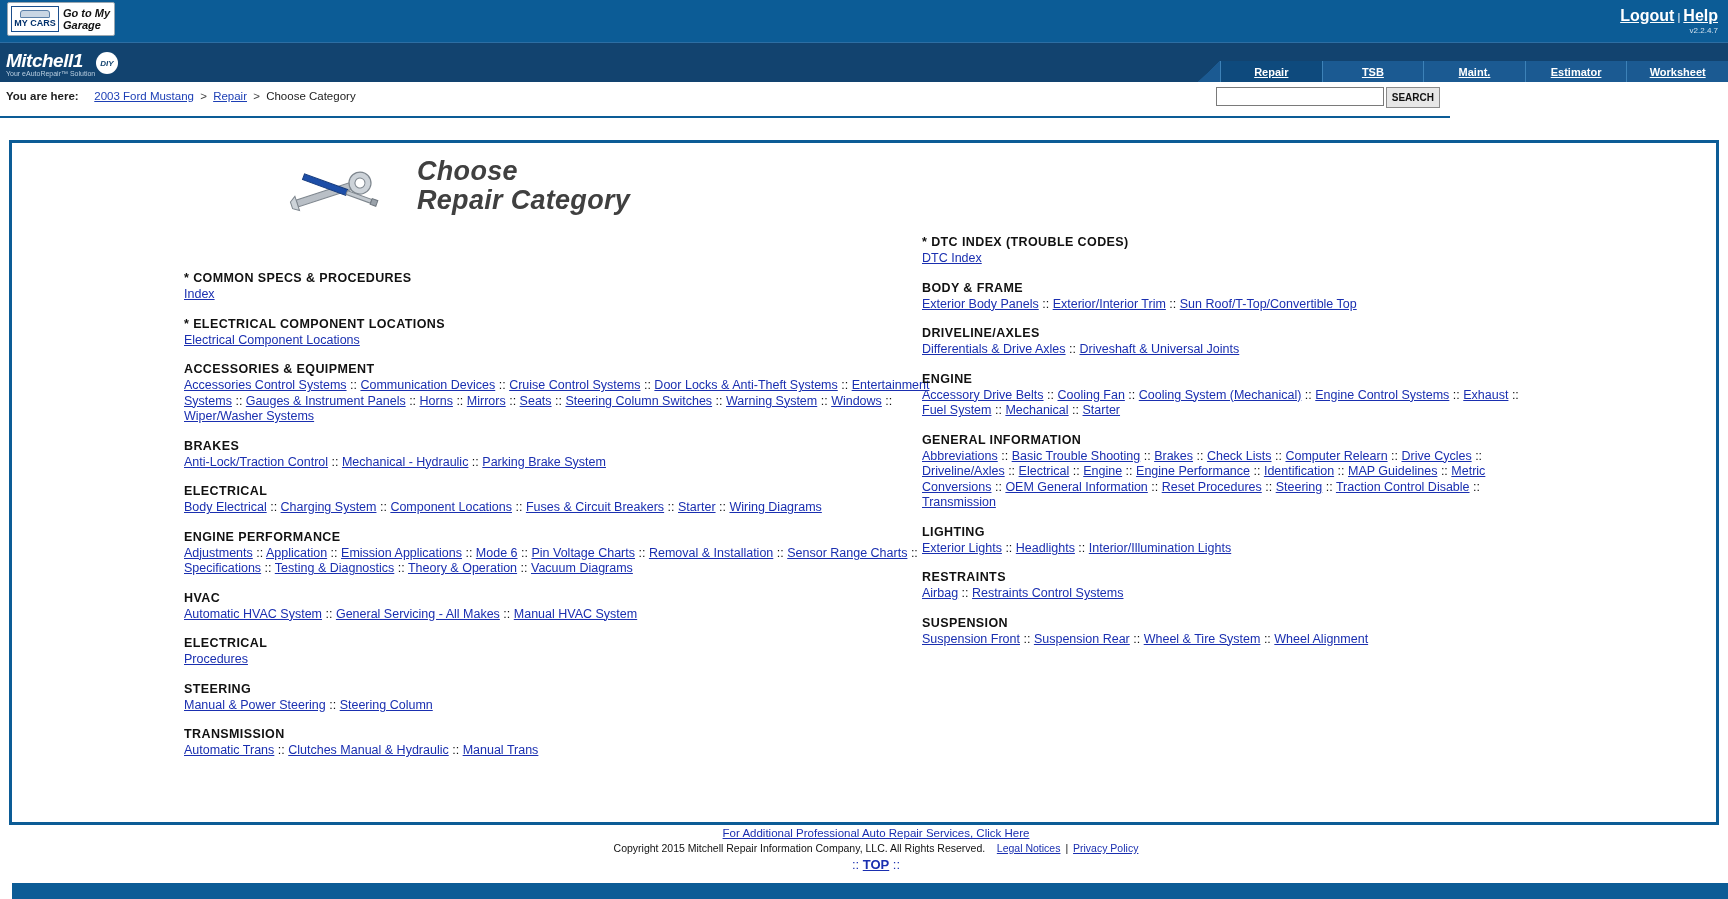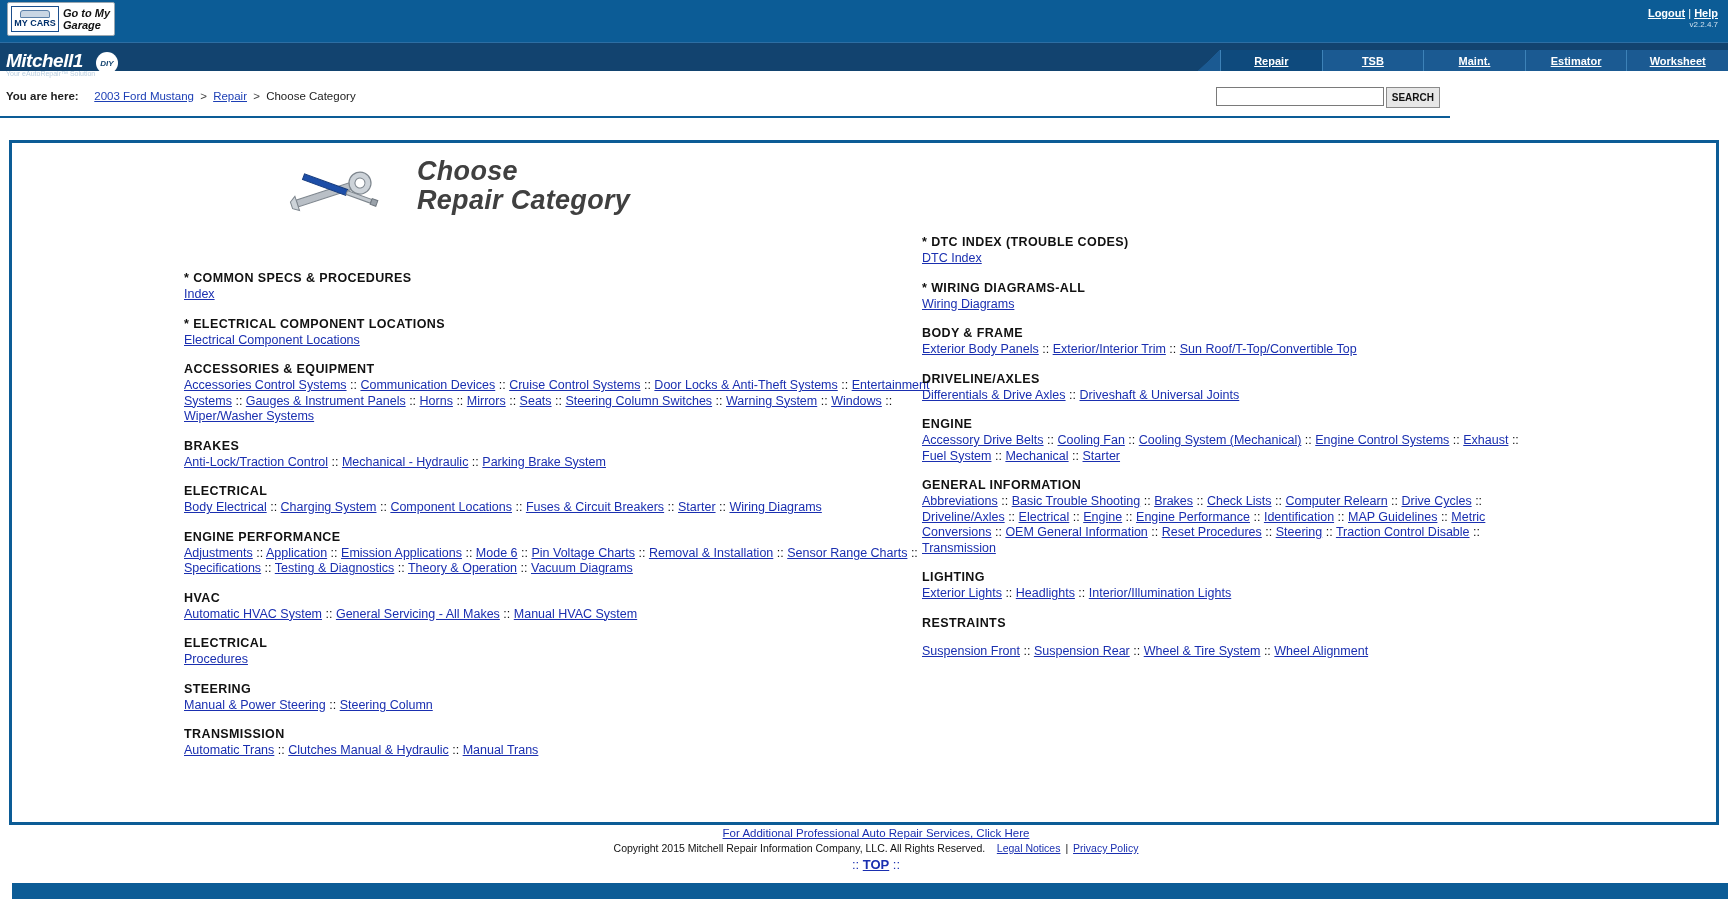--- a/index.html
+++ b/index.html
@@ -52,30 +52,30 @@
     color: #111; line-height: 12px;
   }
   .topbar-right {
     position: absolute; right: 10px; top: 7px;
     text-align: right;
     color: #ffffff;
     font-size: 11px;
   }
   .topbar-right a {
     color: #ffffff; text-decoration: underline; font-weight: bold;
-    font-size: 11px;
+    font-size: 16px;
     text-align: center;
   }
   .topbar-right .ver {
     display: block; color: #cfe0ee; font-size: 8px; margin-top: 1px;
   }
 
   
   .logobar {
-    position: absolute; left: 0; top: 42px; width: 1728px; height: 29px;
+    position: absolute; left: 0; top: 42px; width: 1728px; height: 40px;
     background: #12436f;
     border-top: 1px solid #2d6ea3;
   }
   .logo {
     position: absolute; left: 6px; top: 5px;
     width: 112px; height: 32px;
     display: flex; flex-direction: column; justify-content: center;
   }
   .logo .m1 {
     color: #ffffff; font-size: 19px; font-weight: bold; font-style: italic;
@@ -350,24 +350,20 @@
             <div class="hdr">TRANSMISSION</div>
             <div class="links"><a href="#">Automatic Trans</a><span class="dd"> :: </span><a href="#">Clutches Manual &amp; Hydraulic</a><span class="dd"> :: </span><a href="#">Manual Trans</a></div>
           </div>
         </div>
       <div class="col right" id="col-right">
           <div class="group">
             <div class="hdr">* DTC INDEX (TROUBLE CODES)</div>
             <div class="links"><a href="#">DTC Index</a></div>
           </div>
           <div class="group">
-            <div class="hdr">* WIRING DIAGRAMS-ALL</div>
-            <div class="links"><a href="#">Wiring Diagrams</a></div>
-          </div>
-          <div class="group">
             <div class="hdr">BODY &amp; FRAME</div>
             <div class="links"><a href="#">Exterior Body Panels</a><span class="dd"> :: </span><a href="#">Exterior/Interior Trim</a><span class="dd"> :: </span><a href="#">Sun Roof/T-Top/Convertible Top</a></div>
           </div>
           <div class="group">
             <div class="hdr">DRIVELINE/AXLES</div>
             <div class="links"><a href="#">Differentials &amp; Drive Axles</a><span class="dd"> :: </span><a href="#">Driveshaft &amp; Universal Joints</a></div>
           </div>
           <div class="group">
             <div class="hdr">ENGINE</div>
             <div class="links"><a href="#">Accessory Drive Belts</a><span class="dd"> :: </span><a href="#">Cooling Fan</a><span class="dd"> :: </span><a href="#">Cooling System (Mechanical)</a><span class="dd"> :: </span><a href="#">Engine Control Systems</a><span class="dd"> :: </span><a href="#">Exhaust</a><span class="dd"> :: </span><a href="#">Fuel System</a><span class="dd"> :: </span><a href="#">Mechanical</a><span class="dd"> :: </span><a href="#">Starter</a></div>
@@ -375,22 +371,24 @@
           <div class="group">
             <div class="hdr">GENERAL INFORMATION</div>
             <div class="links"><a href="#">Abbreviations</a><span class="dd"> :: </span><a href="#">Basic Trouble Shooting</a><span class="dd"> :: </span><a href="#">Brakes</a><span class="dd"> :: </span><a href="#">Check Lists</a><span class="dd"> :: </span><a href="#">Computer Relearn</a><span class="dd"> :: </span><a href="#">Drive Cycles</a><span class="dd"> :: </span><a href="#">Driveline/Axles</a><span class="dd"> :: </span><a href="#">Electrical</a><span class="dd"> :: </span><a href="#">Engine</a><span class="dd"> :: </span><a href="#">Engine Performance</a><span class="dd"> :: </span><a href="#">Identification</a><span class="dd"> :: </span><a href="#">MAP Guidelines</a><span class="dd"> :: </span><a href="#">Metric Conversions</a><span class="dd"> :: </span><a href="#">OEM General Information</a><span class="dd"> :: </span><a href="#">Reset Procedures</a><span class="dd"> :: </span><a href="#">Steering</a><span class="dd"> :: </span><a href="#">Traction Control Disable</a><span class="dd"> :: </span><a href="#">Transmission</a></div>
           </div>
           <div class="group">
             <div class="hdr">LIGHTING</div>
             <div class="links"><a href="#">Exterior Lights</a><span class="dd"> :: </span><a href="#">Headlights</a><span class="dd"> :: </span><a href="#">Interior/Illumination Lights</a></div>
           </div>
           <div class="group">
             <div class="hdr">RESTRAINTS</div>
-          </div>
-          <div class="group">
+            <div class="links"><a href="#">Airbag</a><span class="dd"> :: </span><a href="#">Restraints Control Systems</a></div>
+          </div>
+          <div class="group">
+            <div class="hdr">SUSPENSION</div>
             <div class="links"><a href="#">Suspension Front</a><span class="dd"> :: </span><a href="#">Suspension Rear</a><span class="dd"> :: </span><a href="#">Wheel &amp; Tire System</a><span class="dd"> :: </span><a href="#">Wheel Alignment</a></div>
           </div>
         </div>
     </div>
 
   </div>
 
   <div class="footer">
     <div class="proflink">
       <a href="#">For Additional Professional Auto Repair Services, Click Here</a>

